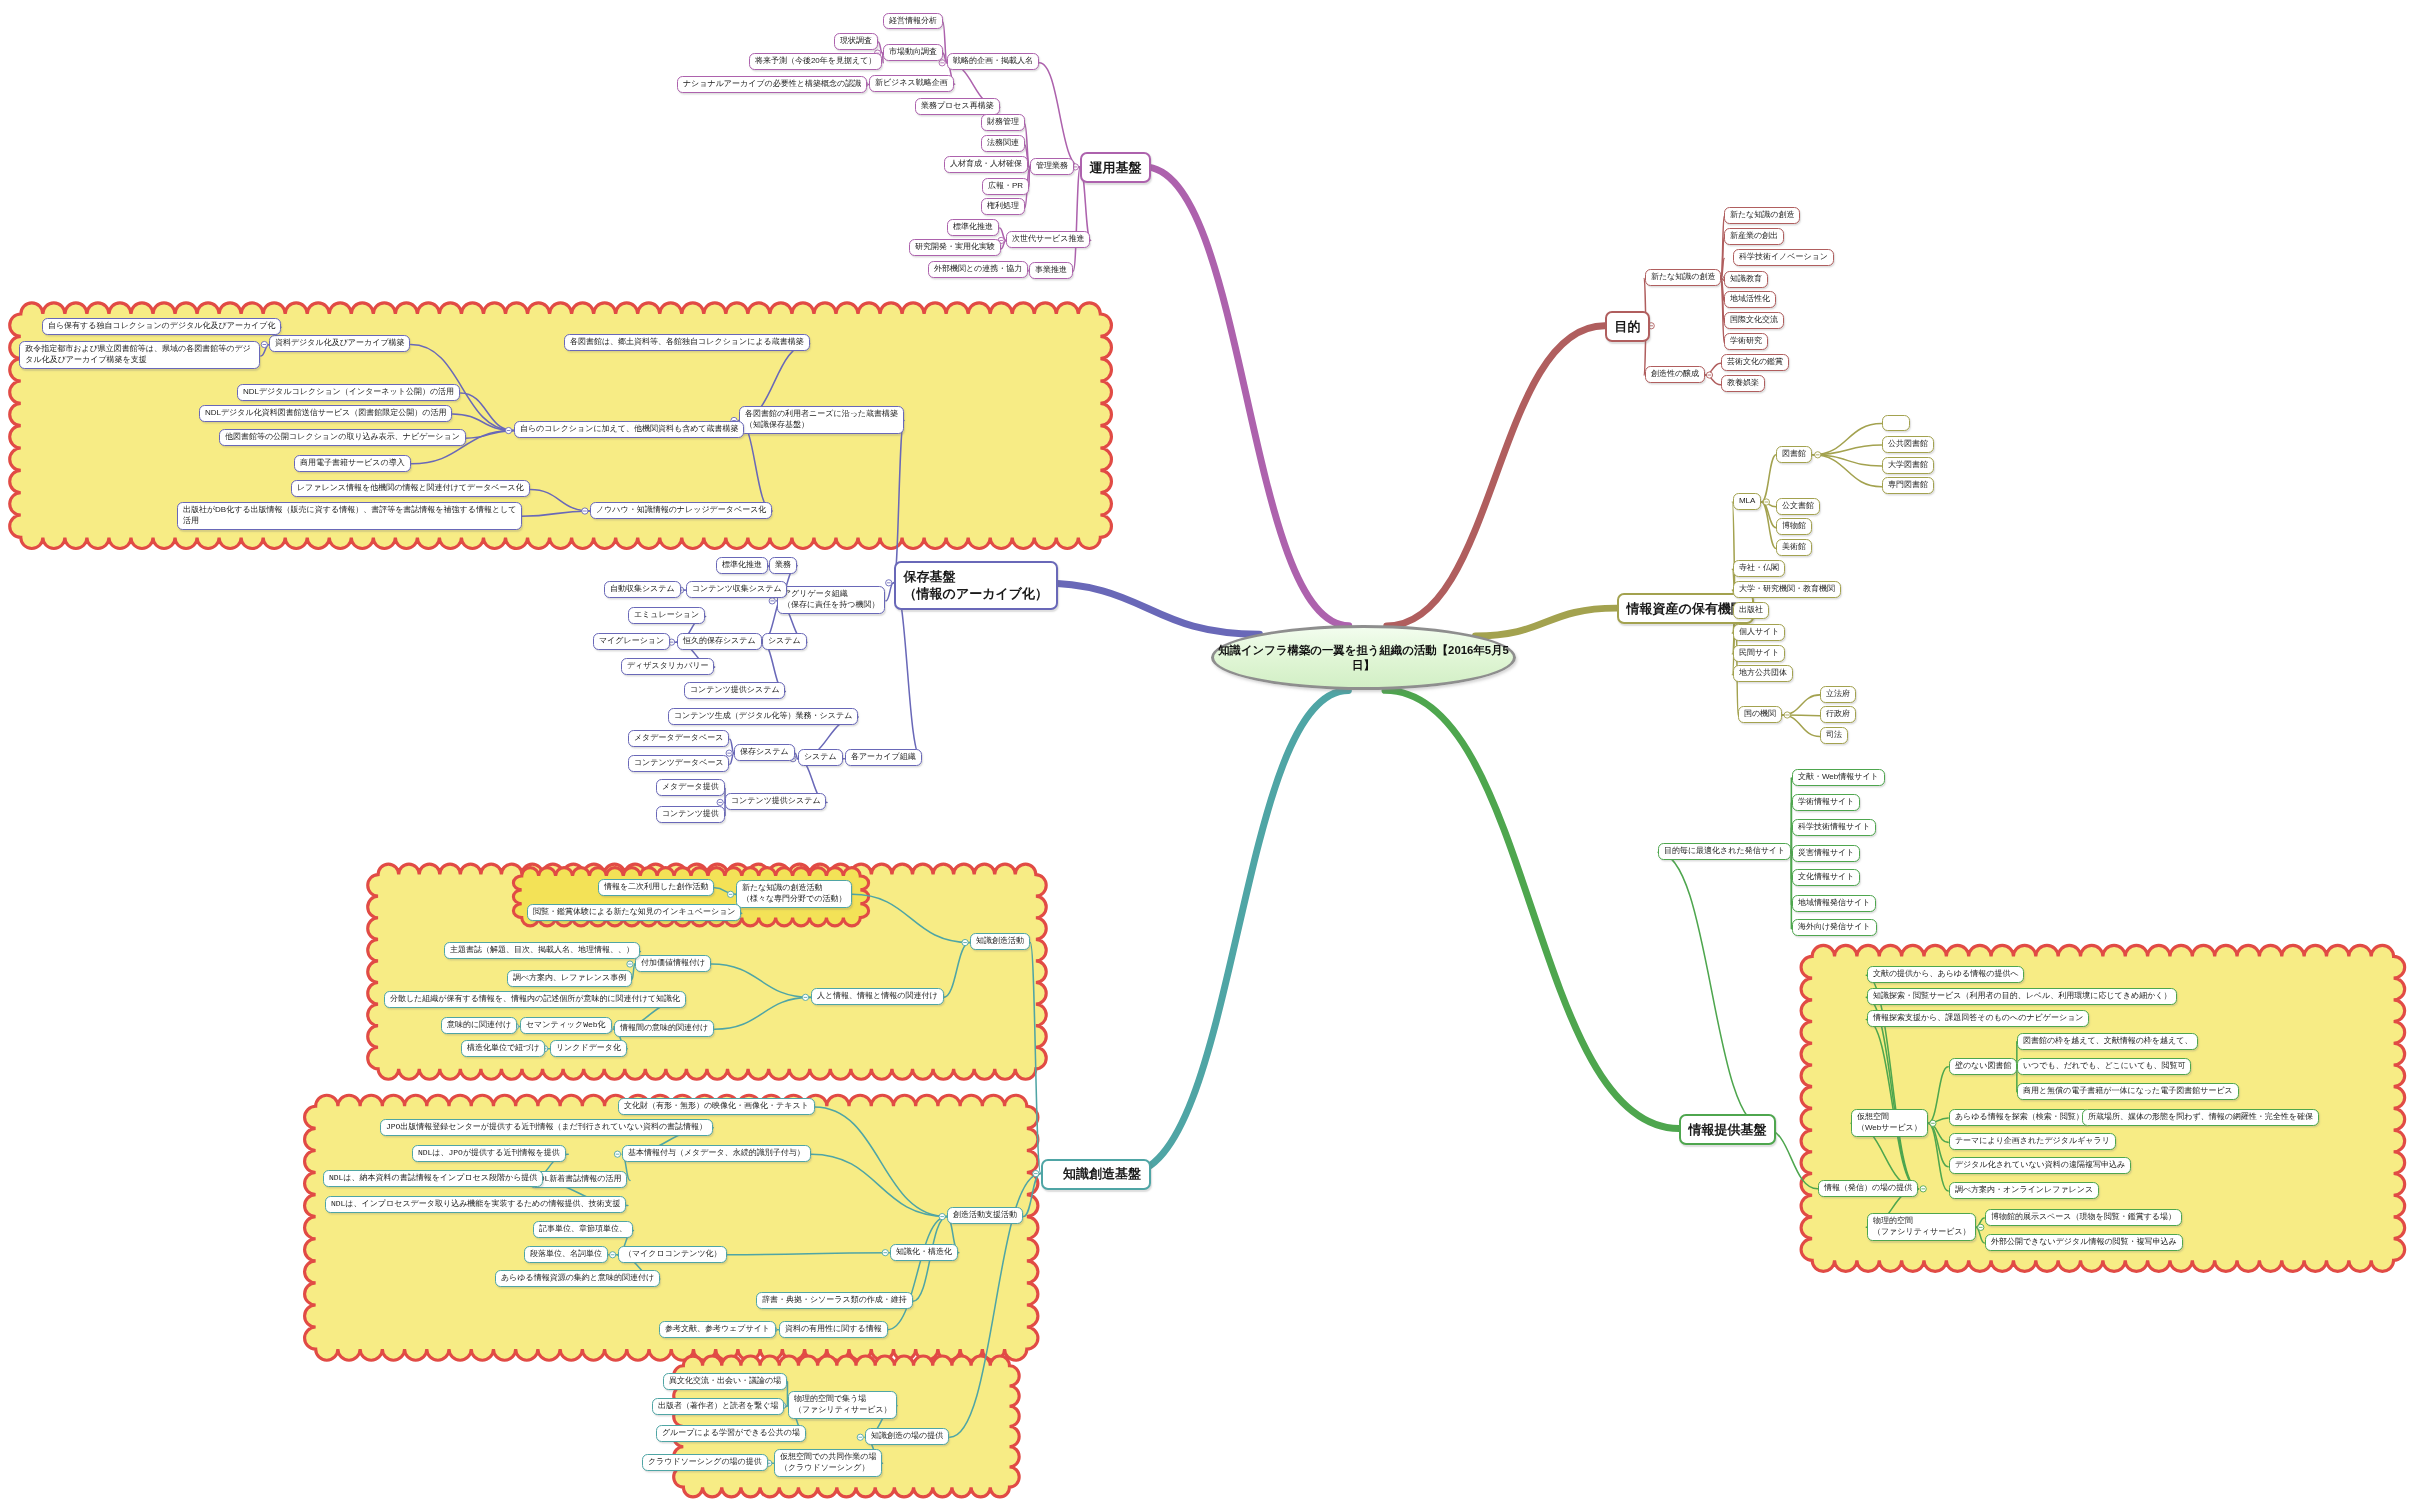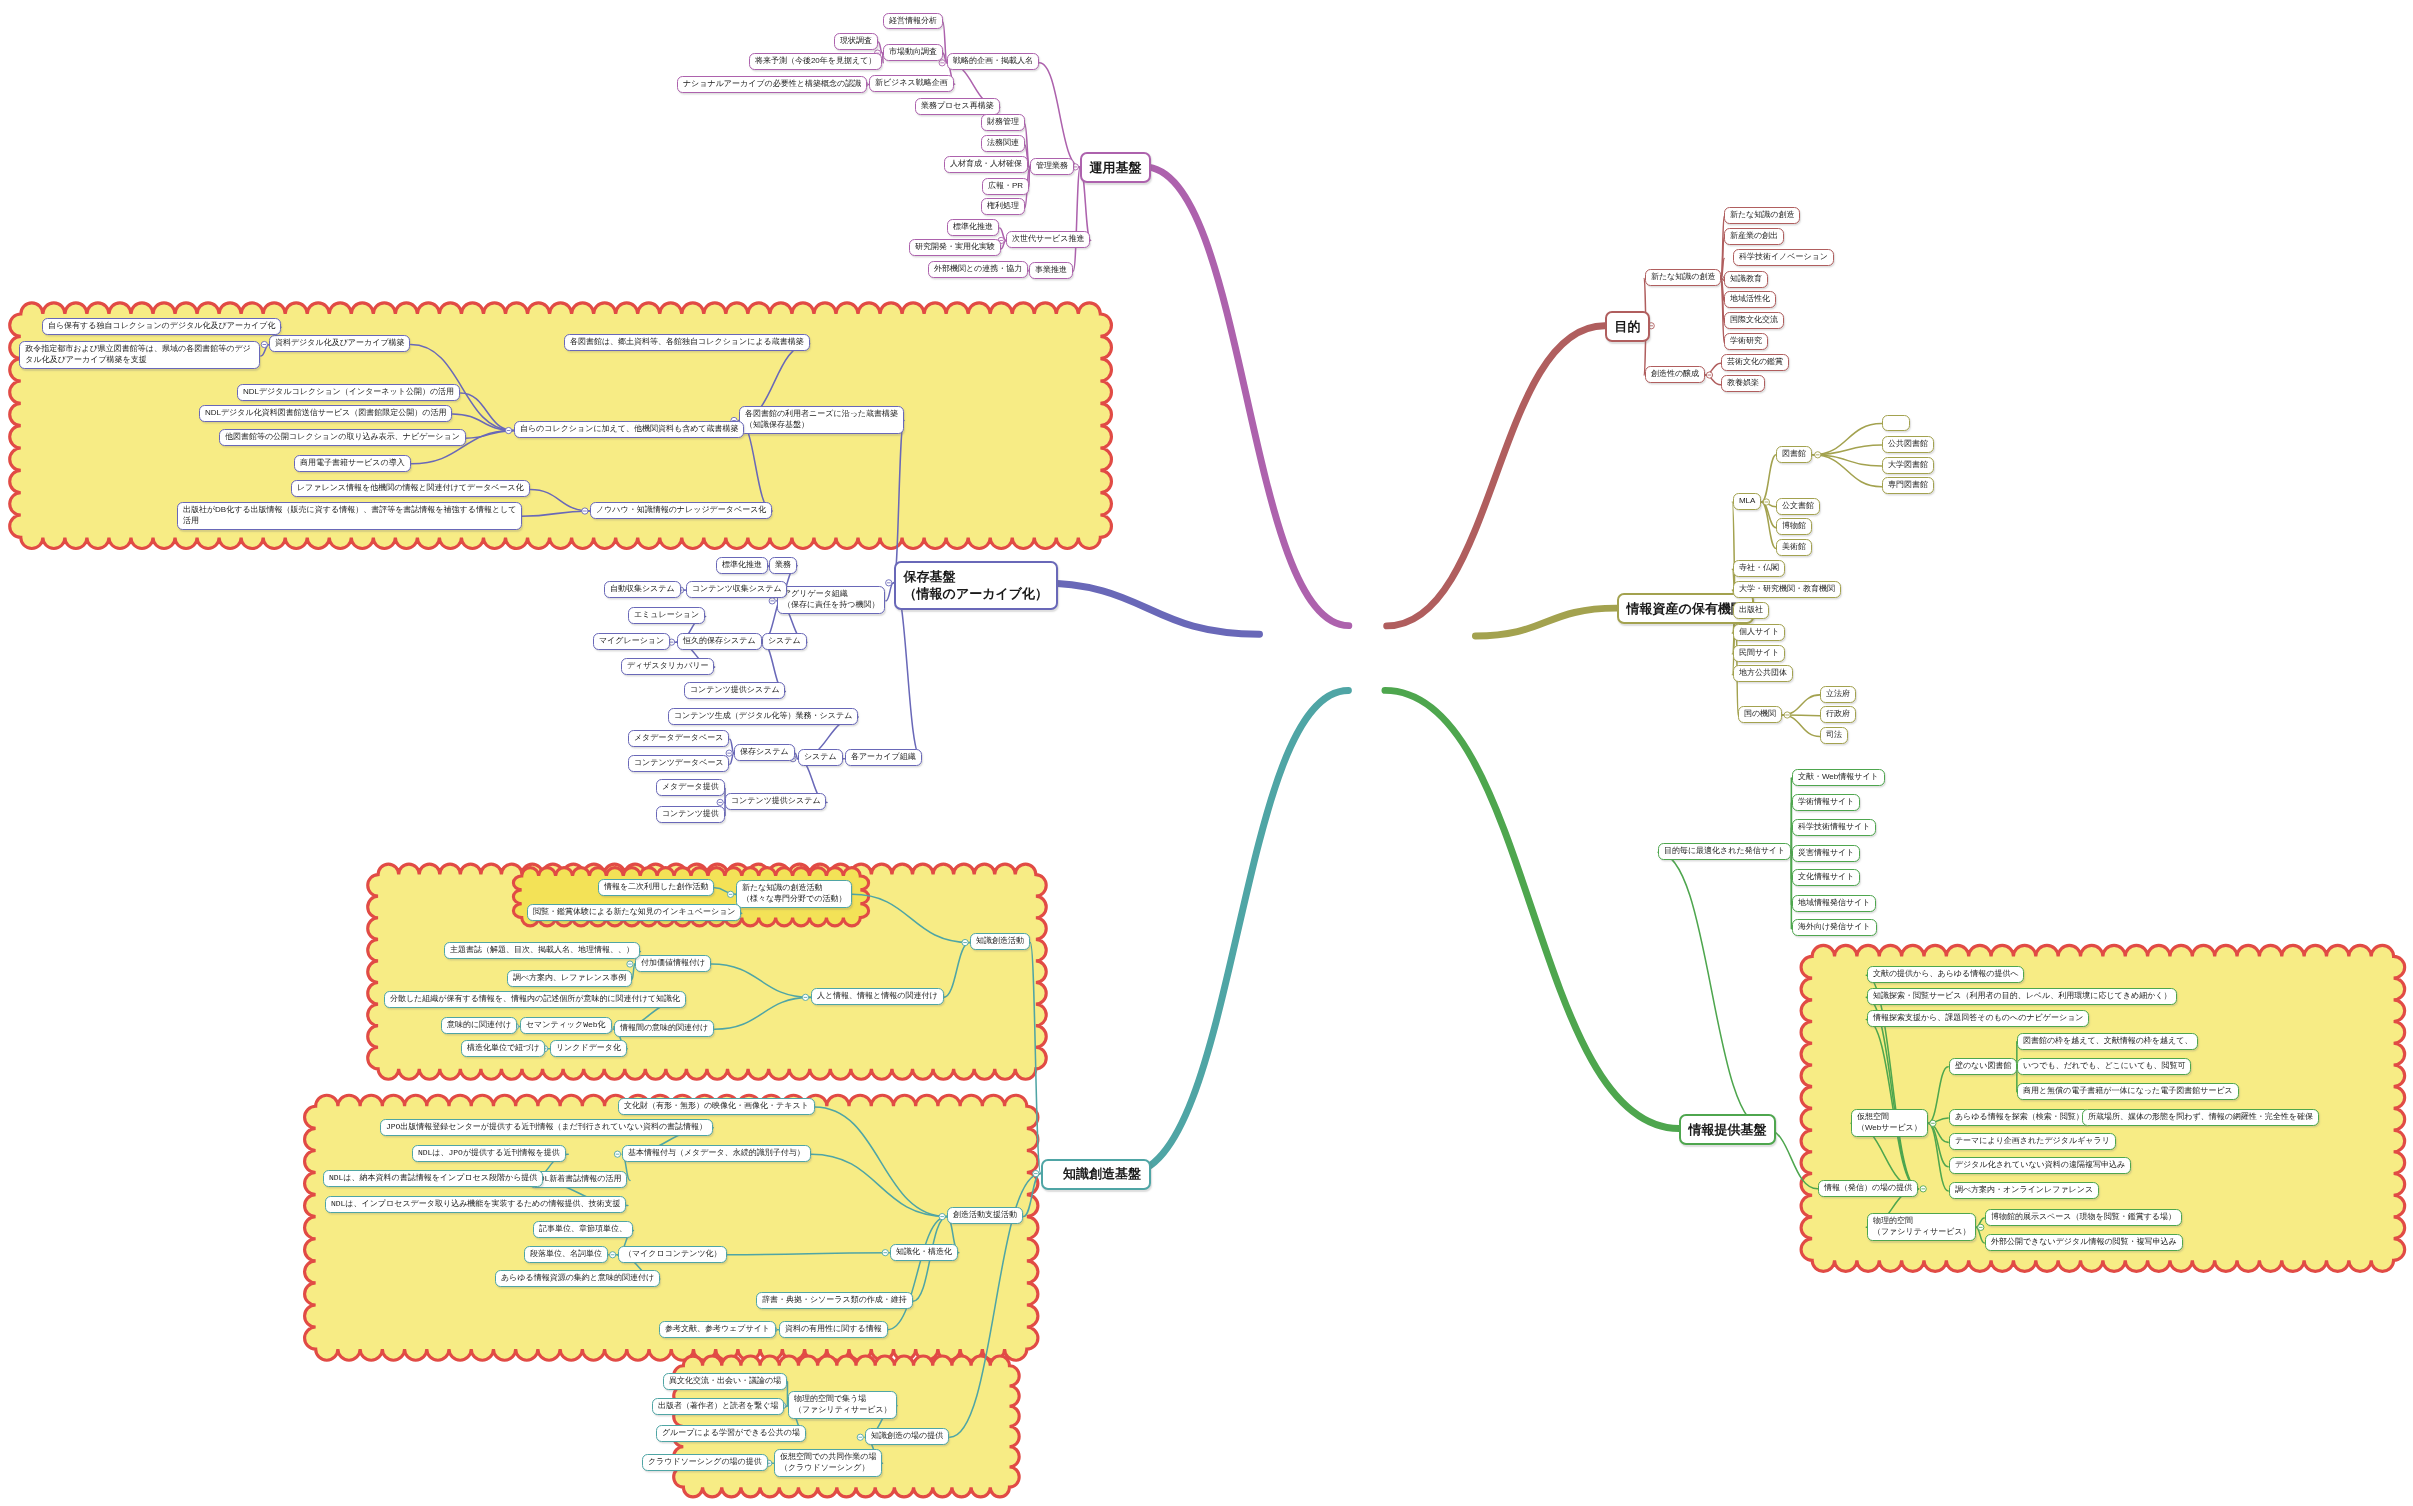--- a/index.html
+++ b/index.html
@@ -385,20 +385,21 @@
       </g>
       <g>
         <circle cx="1051" cy="1085" r="4.5" fill="#ffffff" stroke="#6968b8" stroke-width="1.3"></circle>
         <line x1="1048.4" x2="1053.6" y1="1085" y2="1085" stroke="#6968b8" stroke-width="1.2"></line>
       </g>
       <g>
         <circle cx="1038" cy="1156" r="4.5" fill="#ffffff" stroke="#6968b8" stroke-width="1.3"></circle>
         <line x1="1035.4" x2="1040.6" y1="1156" y2="1156" stroke="#6968b8" stroke-width="1.2"></line>
       </g>
     </svg>
+  <div id="central">知識インフラ構築の一翼を担う組織の活動【2016年5月5日】</div>
 <div class="node b-operations main" style="left: 1080px; top: 152px;">運用基盤</div>
     <div class="node b-operations" style="left: 947px; top: 53px;">戦略的企画・掲載人名</div>
     <div class="node b-operations" style="left: 1030px; top: 158px;">管理業務</div>
     <div class="node b-operations" style="left: 1006px; top: 231px;">次世代サービス推進</div>
     <div class="node b-operations" style="left: 1029px; top: 262px;">事業推進</div>
     <div class="node b-operations" style="left: 883px; top: 12.5px;">経営情報分析</div>
     <div class="node b-operations" style="left: 883px; top: 44px;">市場動向調査</div>
     <div class="node b-operations" style="left: 869px; top: 75px;">新ビジネス戦略企画</div>
     <div class="node b-operations" style="left: 915px; top: 98px;">業務プロセス再構築</div>
     <div class="node b-operations" style="left: 834px; top: 33px;">現状調査</div>

